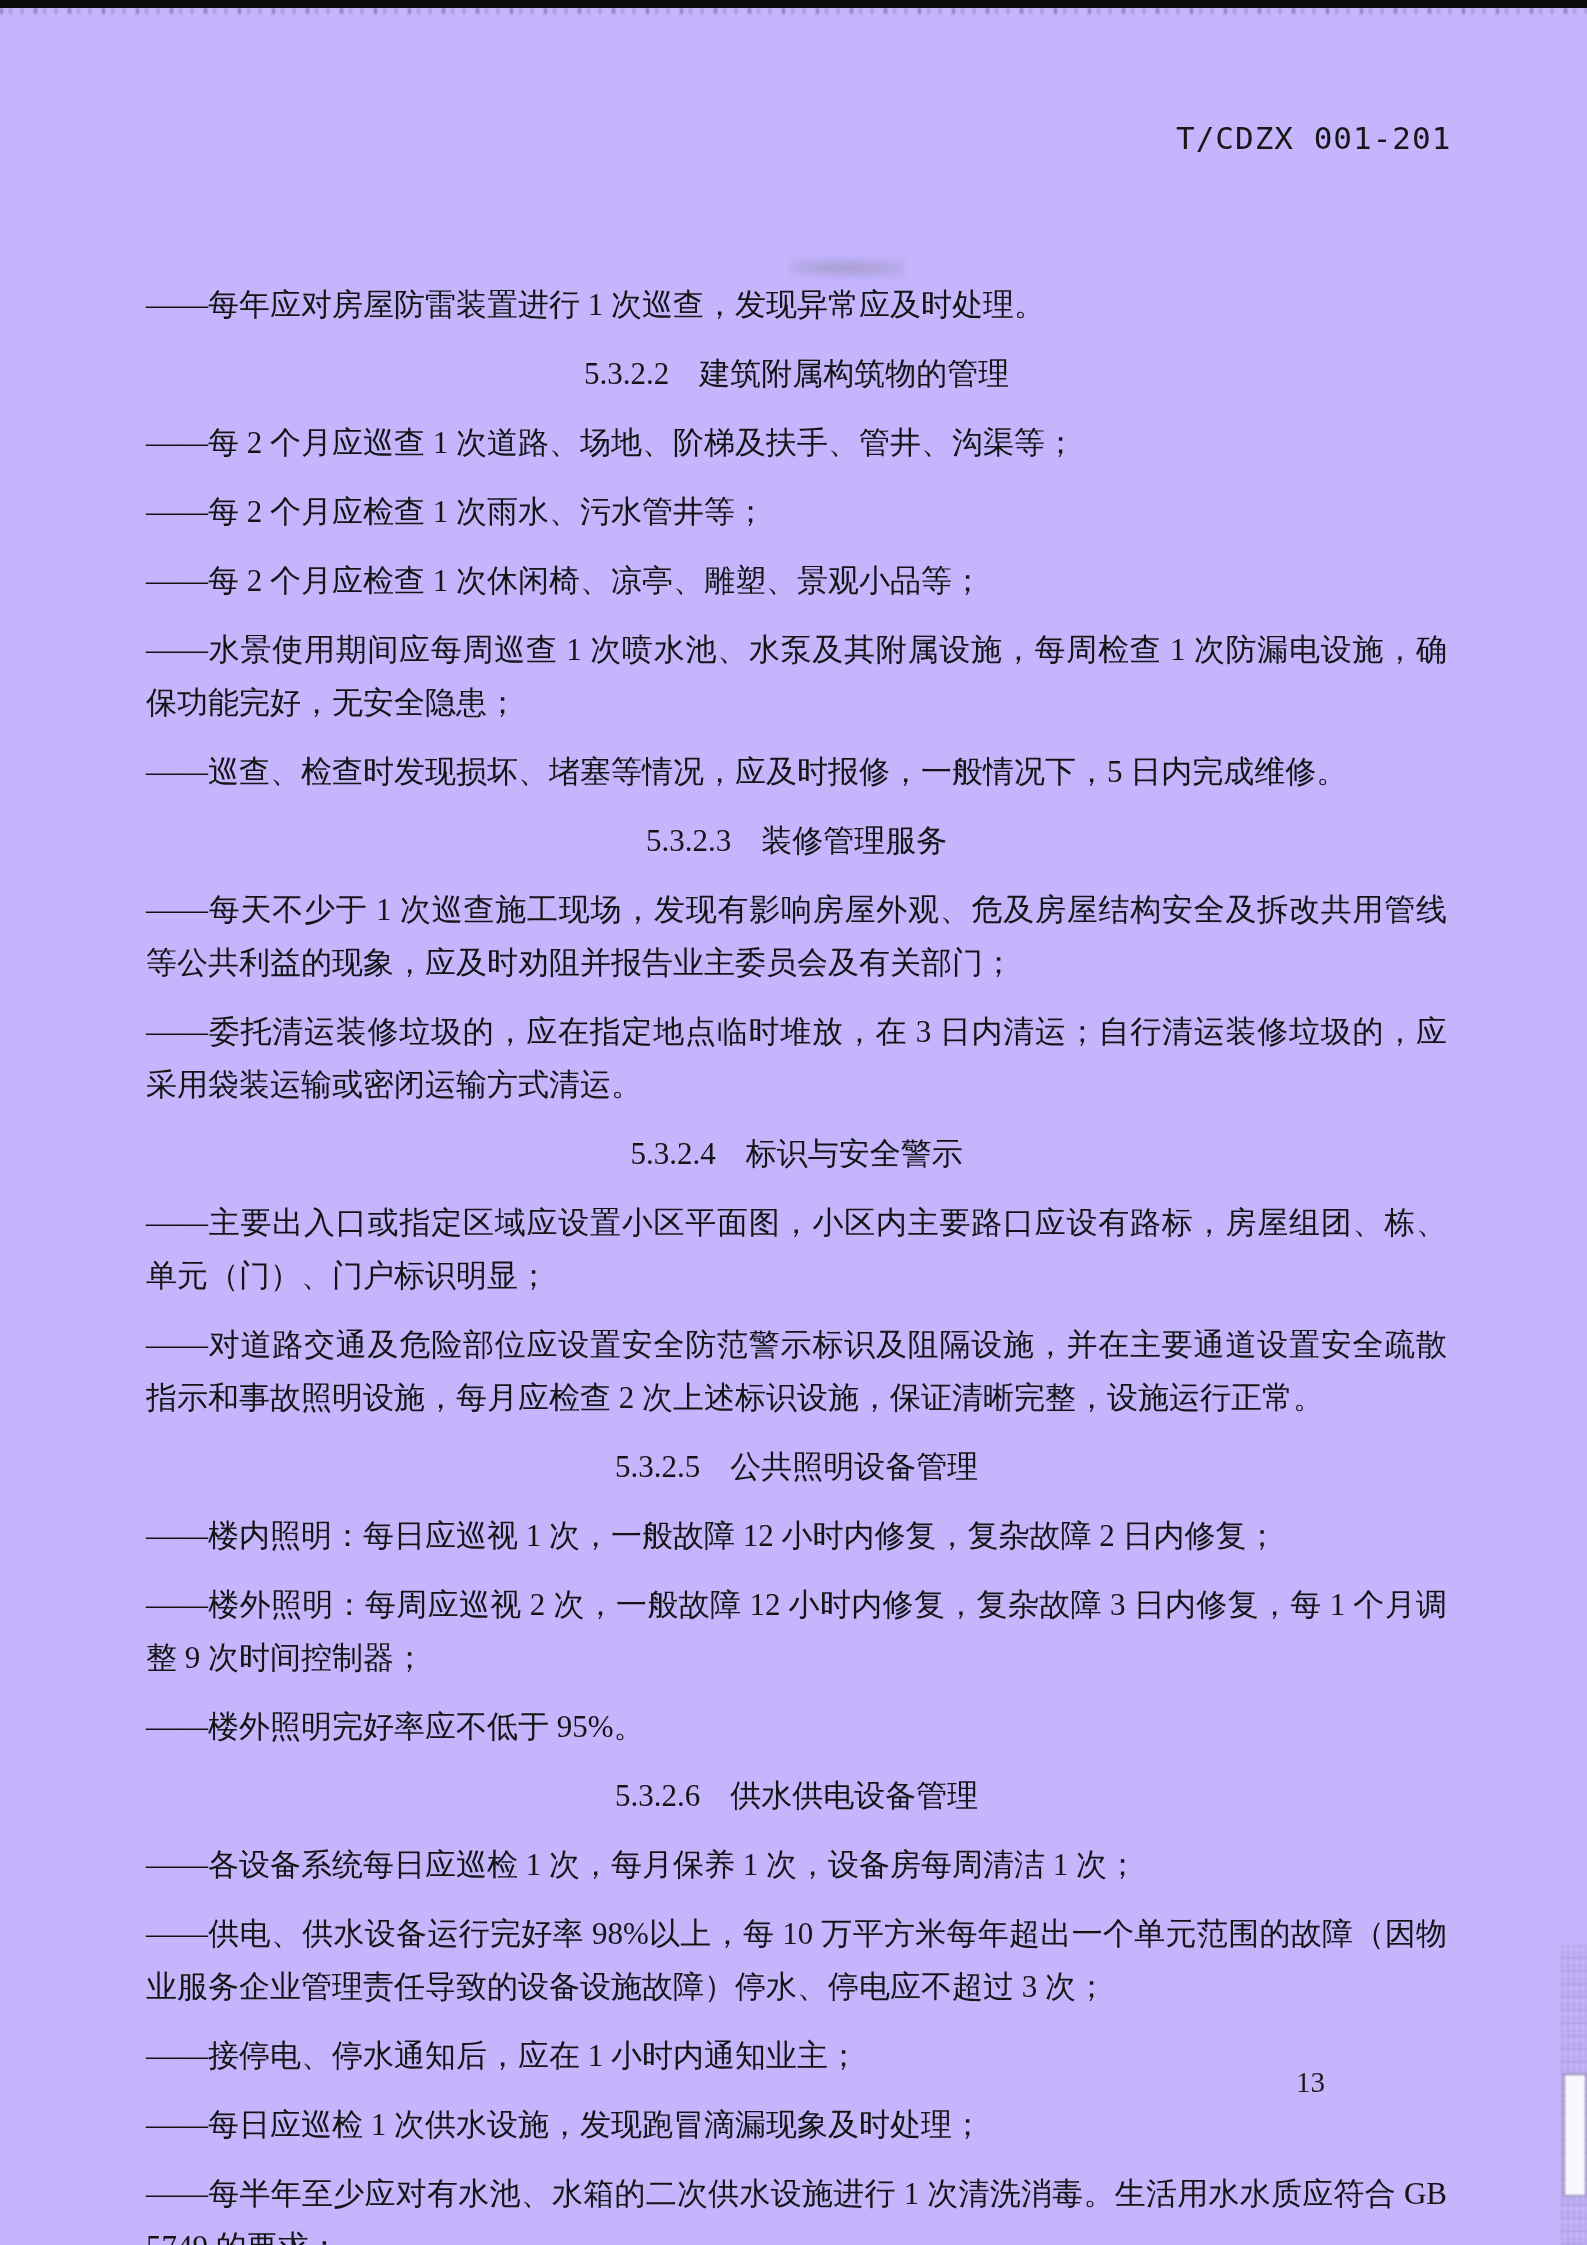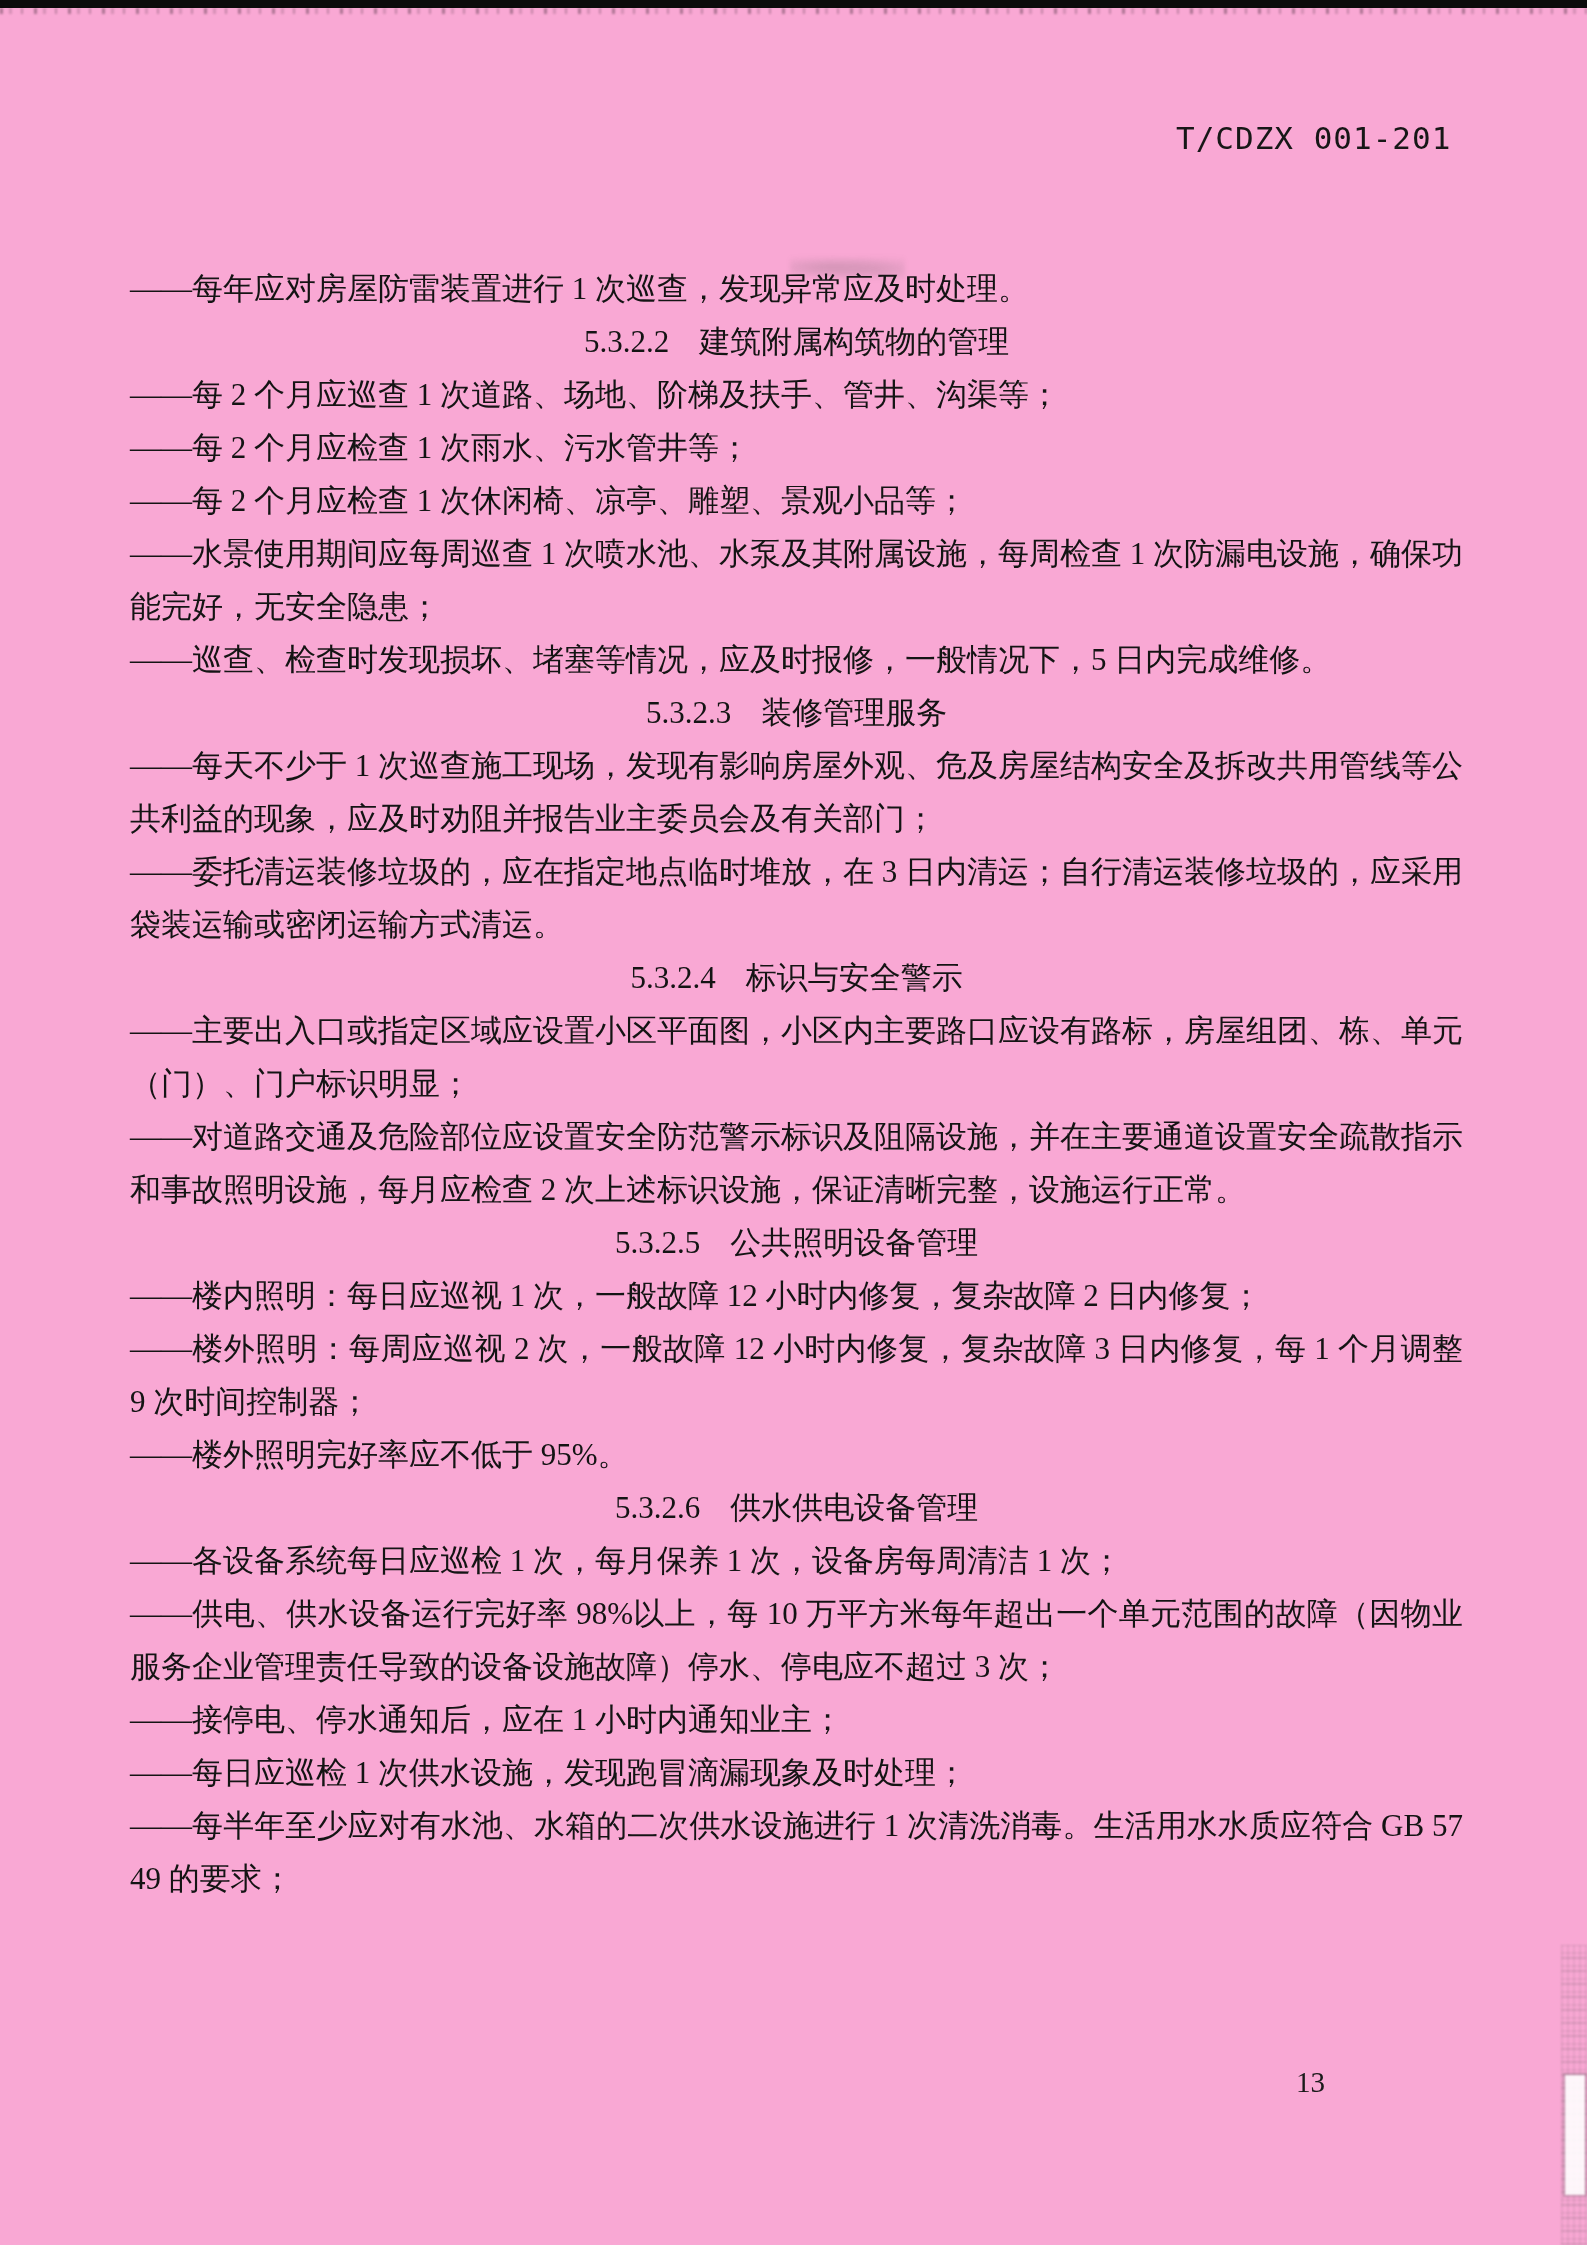--- a/index.html
+++ b/index.html
@@ -4,21 +4,21 @@
 <style>
   html, body {
     margin: 0;
     padding: 0;
     background: #e8e8e8;
   }
   .page {
     position: relative;
     width: 1587px;
     height: 2245px;
-    background: #f9a8d4;
+    background: #c4b5fd;
     overflow: hidden;
     font-family: "Liberation Serif", serif;
     color: #141414;
   }
   
   .scan-top-bar {
     position: absolute;
     top: 0; left: 0;
     width: 100%;
     height: 8px;
@@ -78,21 +78,21 @@
   
   .doc-body {
     position: absolute;
     left: 130px;
     top: 262px;
     width: 1333px;
     font-size: 31px;
     line-height: 53px;
   }
   .doc-body p {
-    margin: 0;
+    margin: 16px;
     padding: 0;
   }
   .doc-body p.item {
     text-align: justify;
     text-justify: inter-character;
     word-break: break-all;
     overflow-wrap: break-word;
   }
   .doc-body p.heading {
     text-align: center;

